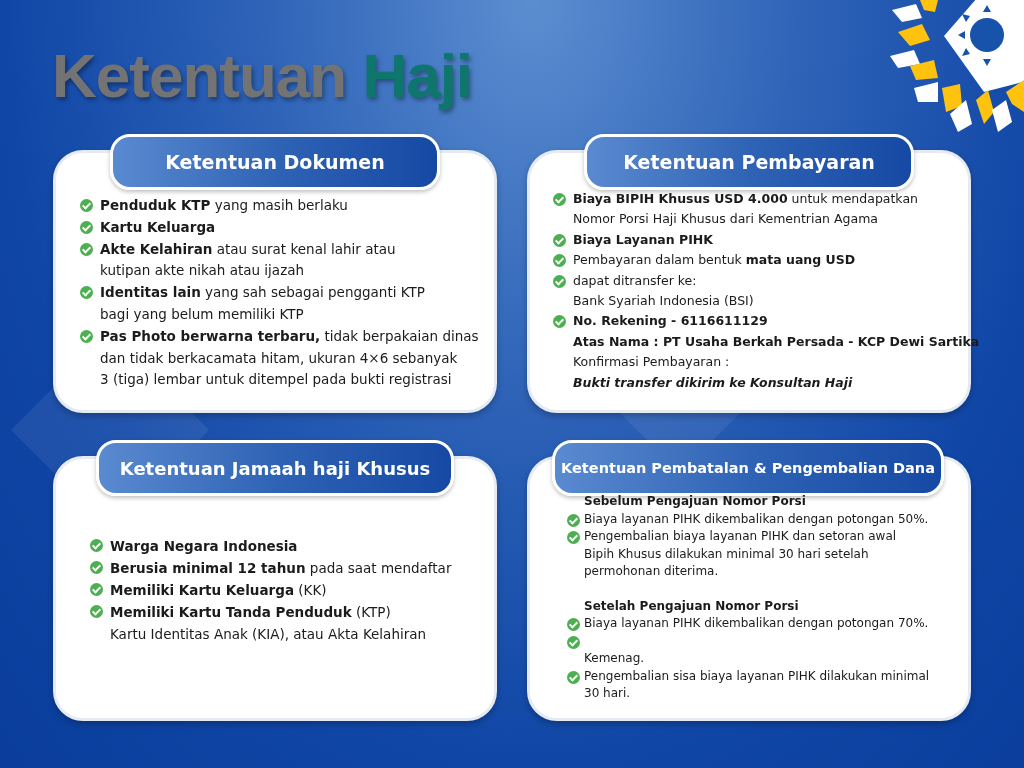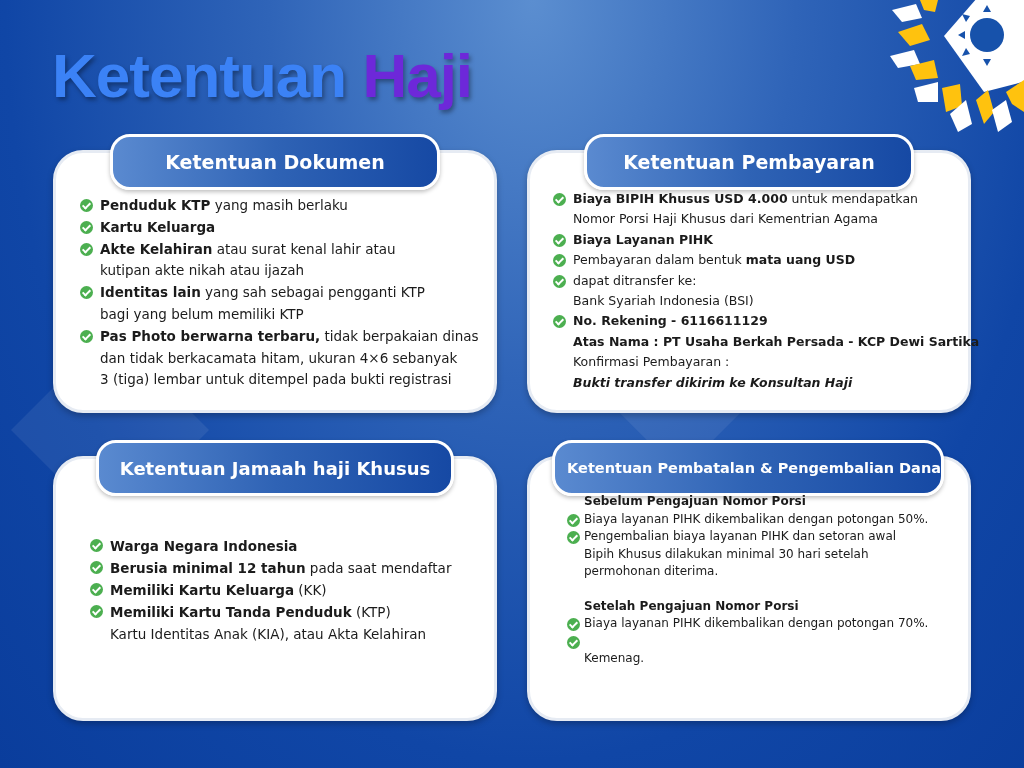--- a/index.html
+++ b/index.html
@@ -12,22 +12,22 @@
   .bg-shape {
     position: absolute; opacity: 0.07; background: #ffffff;
     transform: rotate(45deg);
   }
   .title {
     position: absolute; left: 52px; top: 40px;
     font-family: "Liberation Sans", sans-serif; font-weight: 700;
     font-size: 62px; letter-spacing: -1px;
     text-shadow: 2px 3px 4px rgba(0,0,0,0.35);
   }
-  .title .y { color: #3b82f6; }
-  .title .w { color: #6d28d9; }
+  .title .y { color: #737373; }
+  .title .w { color: #0f766e; }
   .ornament { position: absolute; right: 0; top: 0; width: 144px; height: 140px; }
 
   .card {
     position: absolute; background: #ffffff; border-radius: 30px;
     border: 3px solid #e6ebf3;
     box-shadow: 0 3px 6px rgba(0,0,0,0.25);
   }
   .pill {
     position: absolute; height: 56px; border-radius: 20px;
     background: linear-gradient(90deg, #5a8ad0 0%, #2f63b5 50%, #1649a4 100%);
@@ -110,27 +110,28 @@
   <span>Ketentuan Jamaah haji Khusus</span>
 </div>
 <ul class="list" style="left:90px;top:535px;font-size:13.5px;line-height:22px;">
   <li><span class="chk" style="top:4px;"></span><b>Warga Negara Indonesia</b></li>
   <li><span class="chk" style="top:4px;"></span><b>Berusia minimal 12 tahun</b><span> pada saat mendaftar</span></li>
   <li><span class="chk" style="top:4px;"></span><b>Memiliki Kartu Keluarga</b><span> (KK)</span></li>
   <li><span class="chk" style="top:4px;"></span><b>Memiliki Kartu Tanda Penduduk</b><span> (KTP)</span><br><span>Kartu Identitas Anak (KIA), atau Akta Kelahiran</span></li>
 </ul>
 
 <div class="card" style="left:527px;top:456px;width:444px;height:265px;"></div>
-<div class="pill" style="left:552px;top:440px;width:392px;font-size:14.5px;justify-content:flex-end;">
+<div class="pill" style="left:552px;top:440px;width:392px;font-size:14.5px;">
   <span>Ketentuan Pembatalan &amp; Pengembalian Dana</span>
 </div>
 <div class="list" style="left:567px;top:493px;font-size:12px;line-height:17.5px;width:395px;">
   <div class="sub" style="padding-left:17px;">Sebelum Pengajuan Nomor Porsi</div>
   <ul style="list-style:none;">
     <li style="padding-left:17px;position:relative;"><span class="chk" style="top:3px;"></span><span>Biaya layanan PIHK dikembalikan dengan potongan 50%.</span></li>
     <li style="padding-left:17px;position:relative;"><span class="chk" style="top:3px;"></span><span>Pengembalian biaya layanan PIHK dan setoran awal</span><br><span>Bipih Khusus dilakukan minimal 30 hari setelah</span><br><span>permohonan diterima.</span></li>
   </ul>
   <div class="sub" style="padding-left:17px;margin-top:17px;">Setelah Pengajuan Nomor Porsi</div>
   <ul style="list-style:none;">
     <li style="padding-left:17px;position:relative;"><span class="chk" style="top:3px;"></span><span>Biaya layanan PIHK dikembalikan dengan potongan 70%.</span></li>
     <li style="padding-left:17px;position:relative;"><span class="chk" style="top:3px;"></span><br><span>Kemenag.</span></li>
+    <li style="padding-left:17px;position:relative;"><span class="chk" style="top:3px;"></span><span>Pengembalian sisa biaya layanan PIHK dilakukan minimal</span><br><span>30 hari.</span></li>
   </ul>
 </div>
 
 </body></html>

